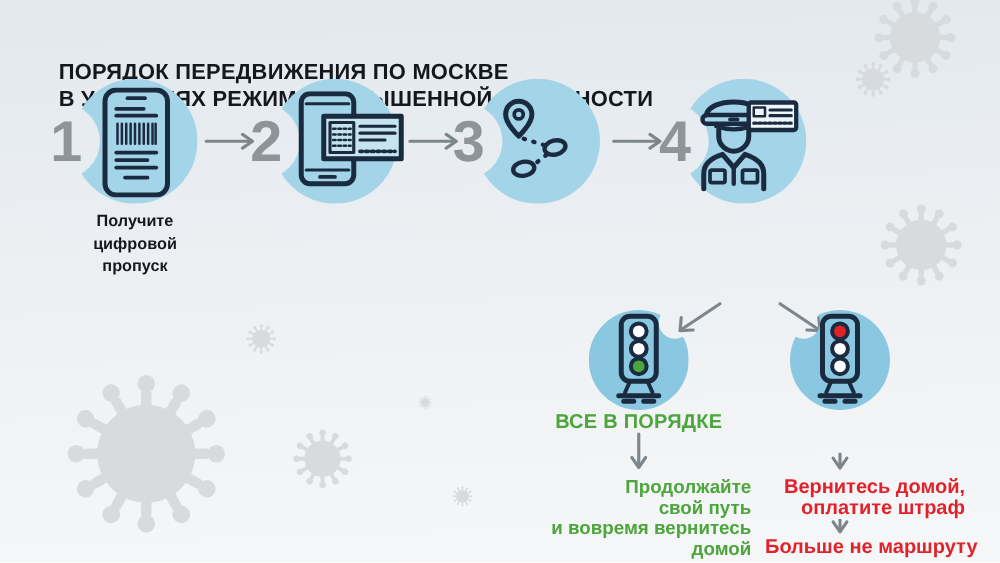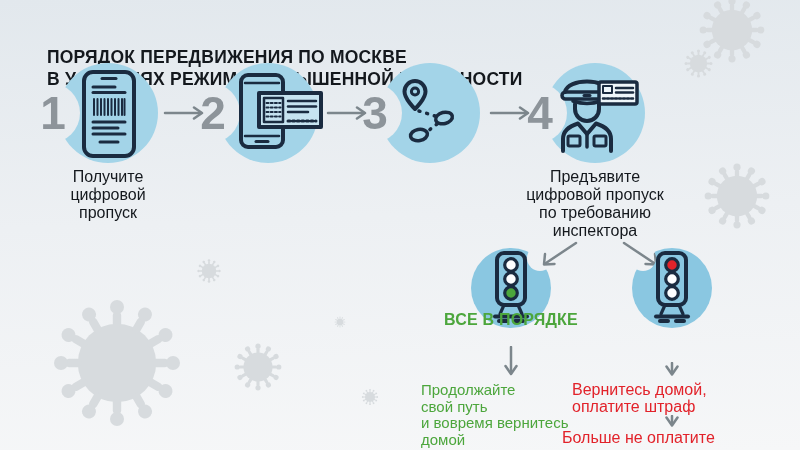--- a/index.html
+++ b/index.html
@@ -16,25 +16,25 @@
   .abs{position:absolute;}
   .virus{fill:var(--virus-gray);}
   .title{left:47px;top:5px;font-size:17.5px;line-height:21.5px;font-weight:700;
          color:var(--text-dark);letter-spacing:.2px;white-space:pre-line;margin-top:42px;}
   .step{position:absolute;top:63px;width:160px;height:180px;}
   .step .num{position:absolute;left:0;top:27px;width:50px;text-align:center;
              font-size:46px;font-weight:800;color:var(--number-gray);line-height:46px;}
   .step .bubble{position:absolute;left:30px;top:0;}
   .step .icon{position:absolute;}
   .step .lbl{position:absolute;left:0;top:105px;width:160px;text-align:center;
-             font-size:16px;line-height:18px;font-weight:400;color:var(--text-dark);white-space:pre-line;}
+             font-size:13px;line-height:18px;font-weight:700;color:var(--text-dark);white-space:pre-line;}
   .h-arrow{top:106px;}
   .outcome-heading{font-size:16px;font-weight:800;text-align:center;white-space:pre-line;
                    line-height:17px;letter-spacing:.2px;}
-  .outcome-detail{font-size:15px;font-weight:400;text-align:left;white-space:pre-line;line-height:16.5px;}
+  .outcome-detail{font-size:15px;font-weight:700;text-align:right;white-space:pre-line;line-height:16.5px;}
   .green{color:var(--green);} .red{color:var(--red);}
   svg{display:block;}
   .stroked{stroke:var(--icon-stroke);fill:none;stroke-linecap:round;stroke-linejoin:round;}
   .arrow{stroke:var(--arrow-gray);fill:none;stroke-linecap:round;stroke-linejoin:round;}
 </style>
 </head>
 <body>
 
 <div class="stage">
 
@@ -261,24 +261,20 @@
         <path d="M52 62 v13" stroke-width="3.5"></path>
         <rect x="33" y="64" width="12" height="10" rx="1.5" stroke-width="3"></rect>
         <rect x="59" y="64" width="12" height="10" rx="1.5" stroke-width="3"></rect>
         <rect x="64" y="10" width="38" height="22" rx="2" stroke-width="3.5" fill="#eef6fa"></rect>
         <rect x="68" y="14" width="9" height="7" stroke-width="2"></rect>
         <line x1="81" y1="16" x2="98" y2="16" stroke-width="2.5"></line>
         <line x1="81" y1="20.5" x2="98" y2="20.5" stroke-width="2.5"></line>
         <line x1="68" y1="26.5" x2="98" y2="26.5" stroke-width="2.5" stroke-dasharray="2 2"></line>
       </g>
     </svg>
-    <div class="lbl">Предъявите
-цифровой пропуск
-по требованию
-инспектора</div>
   </div>
 
   <svg class="abs" style="left:536px;top:240px" width="44" height="30" viewBox="0 0 44 30">
     <g class="arrow" stroke-width="2.5">
         <line x1="40" y1="3" x2="10" y2="23"></line>
         <polyline points="9,14 8,24.5 18.5,24"></polyline>
       </g>
   </svg>
   <svg class="abs" style="left:620px;top:240px" width="44" height="30" viewBox="0 0 44 30">
     <g class="arrow" stroke-width="2.5">
@@ -302,21 +298,21 @@
       <circle cx="28" cy="15" r="6.3" stroke-width="3.2" fill="#fdfeff"></circle>
       <circle cx="28" cy="29" r="6.3" stroke-width="3.2" fill="#fdfeff"></circle>
       <circle cx="28" cy="43" r="6.3" stroke-width="3.2" fill="var(--green)"></circle>
       <line x1="21" y1="55" x2="17" y2="64" stroke-width="3.2"></line>
       <line x1="35" y1="55" x2="39" y2="64" stroke-width="3.2"></line>
       <line x1="12" y1="66.5" x2="44" y2="66.5" stroke-width="4"></line>
       <line x1="16" y1="71" x2="24" y2="71" stroke-width="4"></line>
       <line x1="32" y1="71" x2="40" y2="71" stroke-width="4"></line>
     </g>
   </svg>
-  <div class="abs outcome-heading green" style="left:421px;top:311px;width:180px">ВСЕ В ПОРЯДКЕ</div>
+  <div class="abs outcome-heading green" style="left:421px;top:329px;width:180px">ВСЕ В ПОРЯДКЕ</div>
   <svg class="abs" style="left:504px;top:346px" width="14" height="33" viewBox="0 0 14 33">
     <g class="arrow" stroke-width="2.5">
         <line x1="7" y1="1" x2="7" y2="27"></line>
         <polyline points="1.5,20 7,28 12.5,20"></polyline>
       </g>
   </svg>
   <div class="abs outcome-detail green" style="left:421px;top:382px;width:180px">Продолжайте
 свой путь
 и вовремя вернитесь
 домой</div>
@@ -350,15 +346,15 @@
       </g>
   </svg>
   <div class="abs outcome-detail red" style="left:572px;top:382px;width:200px;font-size:16px">Вернитесь домой,
 оплатите штраф</div>
   <svg class="abs" style="left:665px;top:415px" width="14" height="15" viewBox="0 0 14 15">
     <g class="arrow" stroke-width="2.5">
         <line x1="7" y1="1" x2="7" y2="9"></line>
         <polyline points="1.5,2.5 7,10.5 12.5,2.5"></polyline>
       </g>
   </svg>
-  <div class="abs outcome-detail red" style="left:562px;top:430px;width:220px;font-size:16px">Больше не оплатите</div>
+  <div class="abs outcome-detail red" style="left:562px;top:430px;width:220px;font-size:16px">Больше не маршруту</div>
 
 </div>
 
 </body></html>

